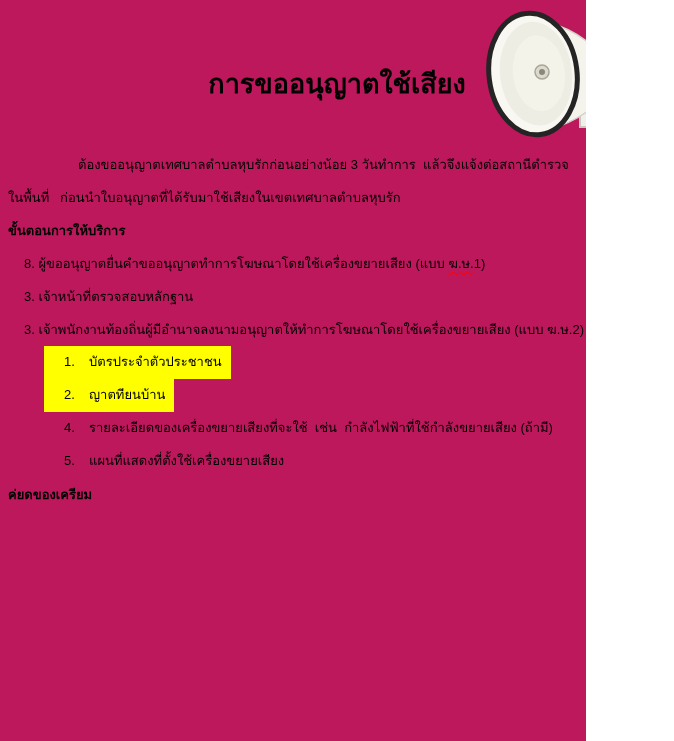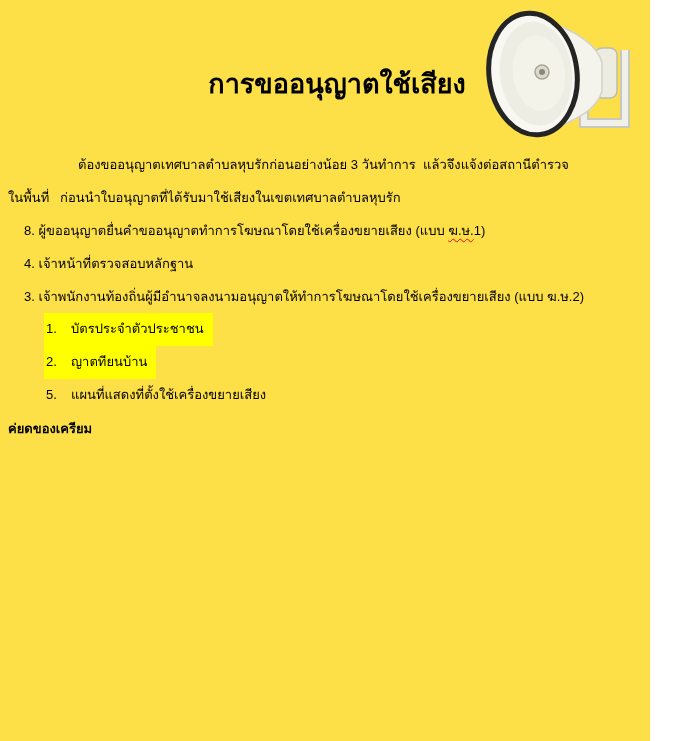--- a/index.html
+++ b/index.html
@@ -1,20 +1,20 @@
 <!DOCTYPE html>
 <html><head>
 <meta charset="utf-8">
 <style>
   * { margin:0; padding:0; box-sizing:border-box; }
   html,body { background:#ffffff; }
   .page {
     position:relative;
-    width:650px; height:741px;
-    background:#fde047;
+    width:586px; height:741px;
+    background:#be185d;
     color:#000000;
     font-family:"Liberation Sans","DejaVu Sans",sans-serif;
     overflow:hidden;
   }
   .speaker-wrap {
     position:absolute; left:485px; top:6px;
     width:148px; height:136px;
   }
   .doc-title {
     padding-top:64px;
@@ -26,21 +26,21 @@
     white-space:pre-wrap;
   }
   .body-flow { margin-top:44px; font-size:13px; }
   .line { line-height:33px; white-space:pre-wrap; }
   .ml8  { margin-left:8px;  }
   .ml24 { margin-left:24px; }
   .ml44 { margin-left:44px; }
   .indent70 { padding-left:70px; }
   .heading { font-weight:bold; }
   .doc-item { height:33px; }
-  .doc-chip { display:inline-block; line-height:26px; padding:3px 9px 4px 2px; }
+  .doc-chip { display:inline-block; line-height:26px; padding:3px 9px 4px 20px; }
   .hl { background:#ffff00; }
   .doc-num { display:inline-block; width:25px; }
   .bold { font-weight:bold; }
   .squiggle {
     text-decoration-line:underline;
     text-decoration-style:wavy;
     text-decoration-color:#ff0000;
     text-decoration-thickness:1px;
     text-underline-offset:3px;
   }
@@ -70,30 +70,34 @@
     </svg>
   </div>
 
   <div class="doc-title">การขออนุญาตใช้เสียง</div>
 
   <div class="body-flow">
 
     <div class="line ml8 indent70">ต้องขออนุญาตเทศบาลตำบลหุบรักก่อนอย่างน้อย 3 วันทำการ  แล้วจึงแจ้งต่อสถานีตำรวจ</div>
     <div class="line ml8">ในพื้นที่   ก่อนนำใบอนุญาตที่ได้รับมาใช้เสียงในเขตเทศบาลตำบลหุบรัก</div>
 
+    <div class="line ml8 heading">ขั้นตอนการให้บริการ</div>
     <div class="line ml24"><span>8. ผู้ขออนุญาตยื่นคำขออนุญาตทำการโฆษณาโดยใช้เครื่องขยายเสียง (แบบ </span><span class="squiggle">ฆ.ษ.</span><span>1)</span></div>
-    <div class="line ml24">4. เจ้าหน้าที่ตรวจสอบหลักฐาน</div>
+    <div class="line ml24">3. เจ้าหน้าที่ตรวจสอบหลักฐาน</div>
     <div class="line ml24">3. เจ้าพนักงานท้องถิ่นผู้มีอำนาจลงนามอนุญาตให้ทำการโฆษณาโดยใช้เครื่องขยายเสียง (แบบ ฆ.ษ.2)</div>
 
 
     <div class="doc-item ml44">
       <span class="doc-chip hl"><span class="doc-num">1.</span><span>บัตรประจำตัวประชาชน</span></span>
     </div>
     <div class="doc-item ml44">
       <span class="doc-chip hl"><span class="doc-num">2.</span><span>ญาตทียนบ้าน</span></span>
+    </div>
+    <div class="doc-item ml44">
+      <span class="doc-chip line"><span class="doc-num">4.</span><span>รายละเอียดของเครื่องขยายเสียงที่จะใช้  เช่น  กำลังไฟฟ้าที่ใช้กำลังขยายเสียง (ถ้ามี)</span></span>
     </div>
     <div class="doc-item ml44">
       <span class="doc-chip line"><span class="doc-num">5.</span><span>แผนที่แสดงที่ตั้งใช้เครื่องขยายเสียง</span></span>
     </div>
 
     <div class="line ml8 heading">ค่ยดของเครียม</div>
 
   </div>
 </div>
 

